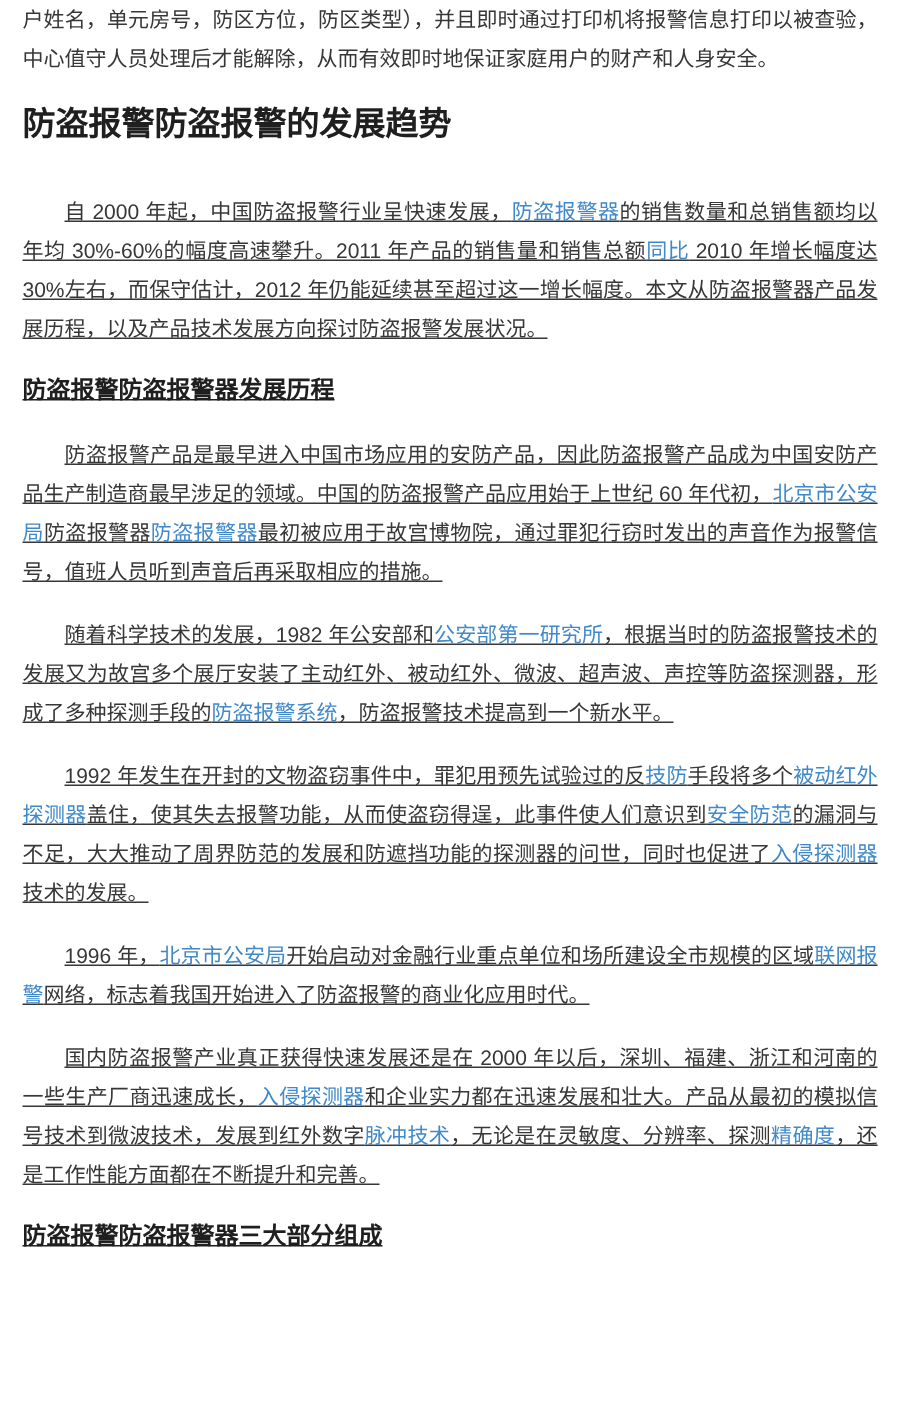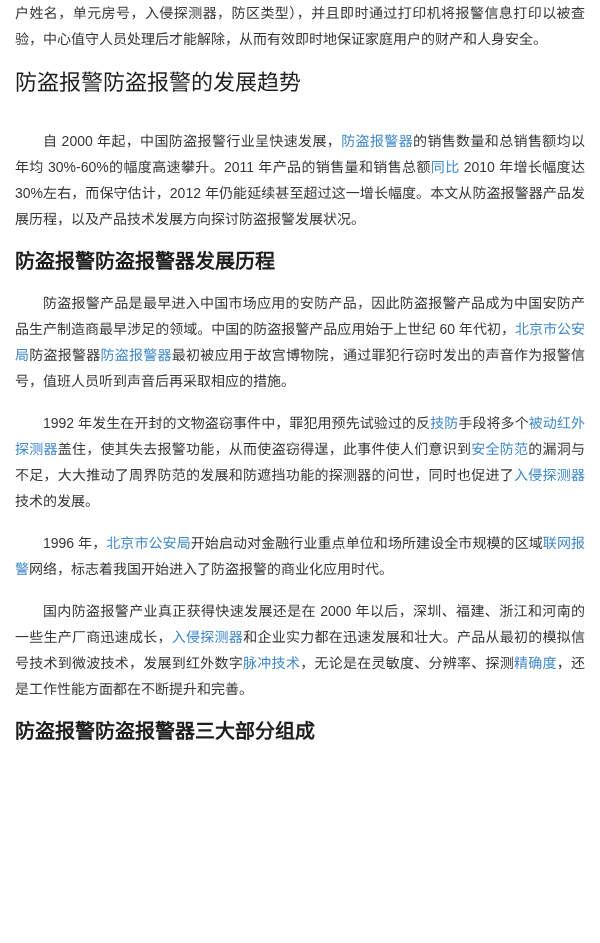--- a/index.html
+++ b/index.html
@@ -19,54 +19,56 @@
     box-sizing:border-box;
     padding:0 15px 10px 15px;
     background:var(--bg);
   }
   p.para{
     font-size:14px;
     line-height:26px;
     text-align:justify;
     margin:0 0 16px 0;
   }
-  p.para.indent{ text-indent:2em; }
+  p.para.indent{ text-indent:2em;text-decoration:underline; }
   h1.title{
     font-size:22px;
     line-height:30px;
-    font-weight:normal;
+    font-weight:bold;
     color:var(--heading);
     margin:8px 0 30px 0;
   }
   h2.subtitle{
-    font-size:20px;
+    font-size:16px;
     line-height:26px;
     font-weight:bold;
     color:var(--heading);
     margin:0 0 16px 0;
+    text-decoration:underline;
   }
   a.lnk{
     color:var(--link);
     text-decoration:none;
     cursor:pointer;
   }
 </style>
 </head>
 <body>
 
 <div class="page">
 
-  <p class="para"><span>户姓名，单元房号，入侵探测器，防区类型），并且即时通过打印机将报警信息打印以被查验，中心值守人员处理后才能解除，从而有效即时地保证家庭用户的财产和人身安全。</span></p>
+  <p class="para"><span>户姓名，单元房号，防区方位，防区类型），并且即时通过打印机将报警信息打印以被查验，中心值守人员处理后才能解除，从而有效即时地保证家庭用户的财产和人身安全。</span></p>
 
   <h1 class="title">防盗报警防盗报警的发展趋势</h1>
 
   <p class="para indent"><span>自 2000 年起，中国防盗报警行业呈快速发展，</span><a class="lnk" href="#">防盗报警器</a><span>的销售数量和总销售额均以年均 30%-60%的幅度高速攀升。2011 年产品的销售量和销售总额</span><a class="lnk" href="#">同比</a><span> 2010 年增长幅度达 30%左右，而保守估计，2012 年仍能延续甚至超过这一增长幅度。本文从防盗报警器产品发展历程，以及产品技术发展方向探讨防盗报警发展状况。</span></p>
 
   <h2 class="subtitle">防盗报警防盗报警器发展历程</h2>
 
   <p class="para indent"><span>防盗报警产品是最早进入中国市场应用的安防产品，因此防盗报警产品成为中国安防产品生产制造商最早涉足的领域。中国的防盗报警产品应用始于上世纪 60 年代初，</span><a class="lnk" href="#">北京市公安局</a><span>防盗报警器</span><a class="lnk" href="#">防盗报警器</a><span>最初被应用于故宫博物院，通过罪犯行窃时发出的声音作为报警信号，值班人员听到声音后再采取相应的措施。</span></p>
+  <p class="para indent"><span>随着科学技术的发展，1982 年公安部和</span><a class="lnk" href="#">公安部第一研究所</a><span>，根据当时的防盗报警技术的发展又为故宫多个展厅安装了主动红外、被动红外、微波、超声波、声控等防盗探测器，形成了多种探测手段的</span><a class="lnk" href="#">防盗报警系统</a><span>，防盗报警技术提高到一个新水平。</span></p>
   <p class="para indent"><span>1992 年发生在开封的文物盗窃事件中，罪犯用预先试验过的反</span><a class="lnk" href="#">技防</a><span>手段将多个</span><a class="lnk" href="#">被动红外探测器</a><span>盖住，使其失去报警功能，从而使盗窃得逞，此事件使人们意识到</span><a class="lnk" href="#">安全防范</a><span>的漏洞与不足，大大推动了周界防范的发展和防遮挡功能的探测器的问世，同时也促进了</span><a class="lnk" href="#">入侵探测器</a><span>技术的发展。</span></p>
   <p class="para indent"><span>1996 年，</span><a class="lnk" href="#">北京市公安局</a><span>开始启动对金融行业重点单位和场所建设全市规模的区域</span><a class="lnk" href="#">联网报警</a><span>网络，标志着我国开始进入了防盗报警的商业化应用时代。</span></p>
   <p class="para indent"><span>国内防盗报警产业真正获得快速发展还是在 2000 年以后，深圳、福建、浙江和河南的一些生产厂商迅速成长，</span><a class="lnk" href="#">入侵探测器</a><span>和企业实力都在迅速发展和壮大。产品从最初的模拟信号技术到微波技术，发展到红外数字</span><a class="lnk" href="#">脉冲技术</a><span>，无论是在灵敏度、分辨率、探测</span><a class="lnk" href="#">精确度</a><span>，还是工作性能方面都在不断提升和完善。</span></p>
 
   <h2 class="subtitle">防盗报警防盗报警器三大部分组成</h2>
 
 </div>
 
 </body></html>

